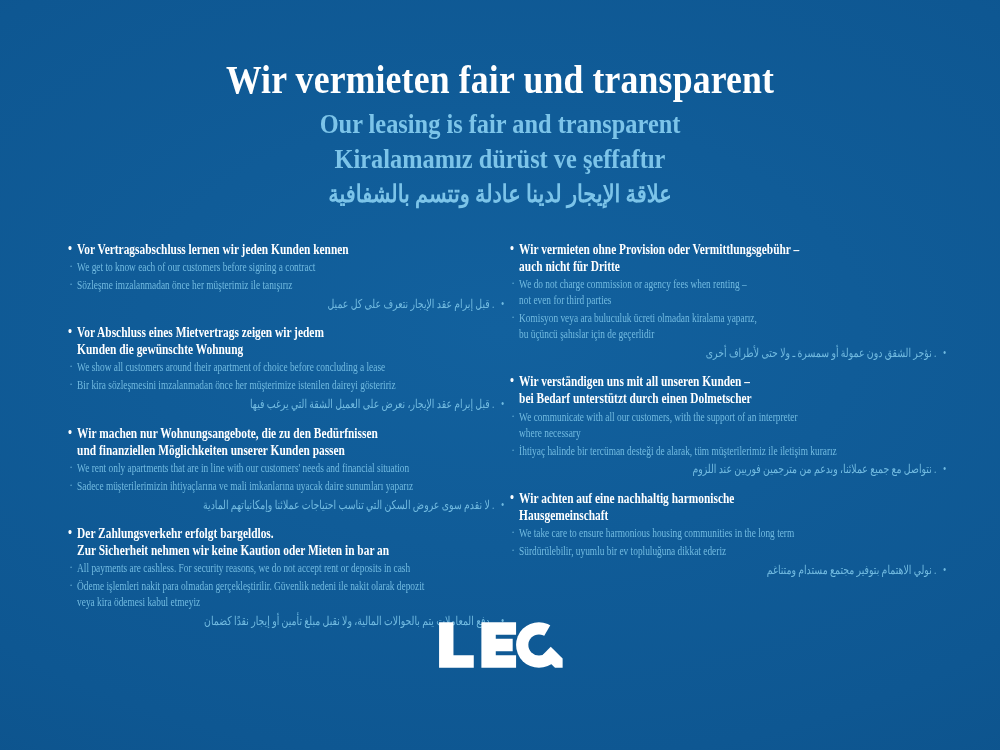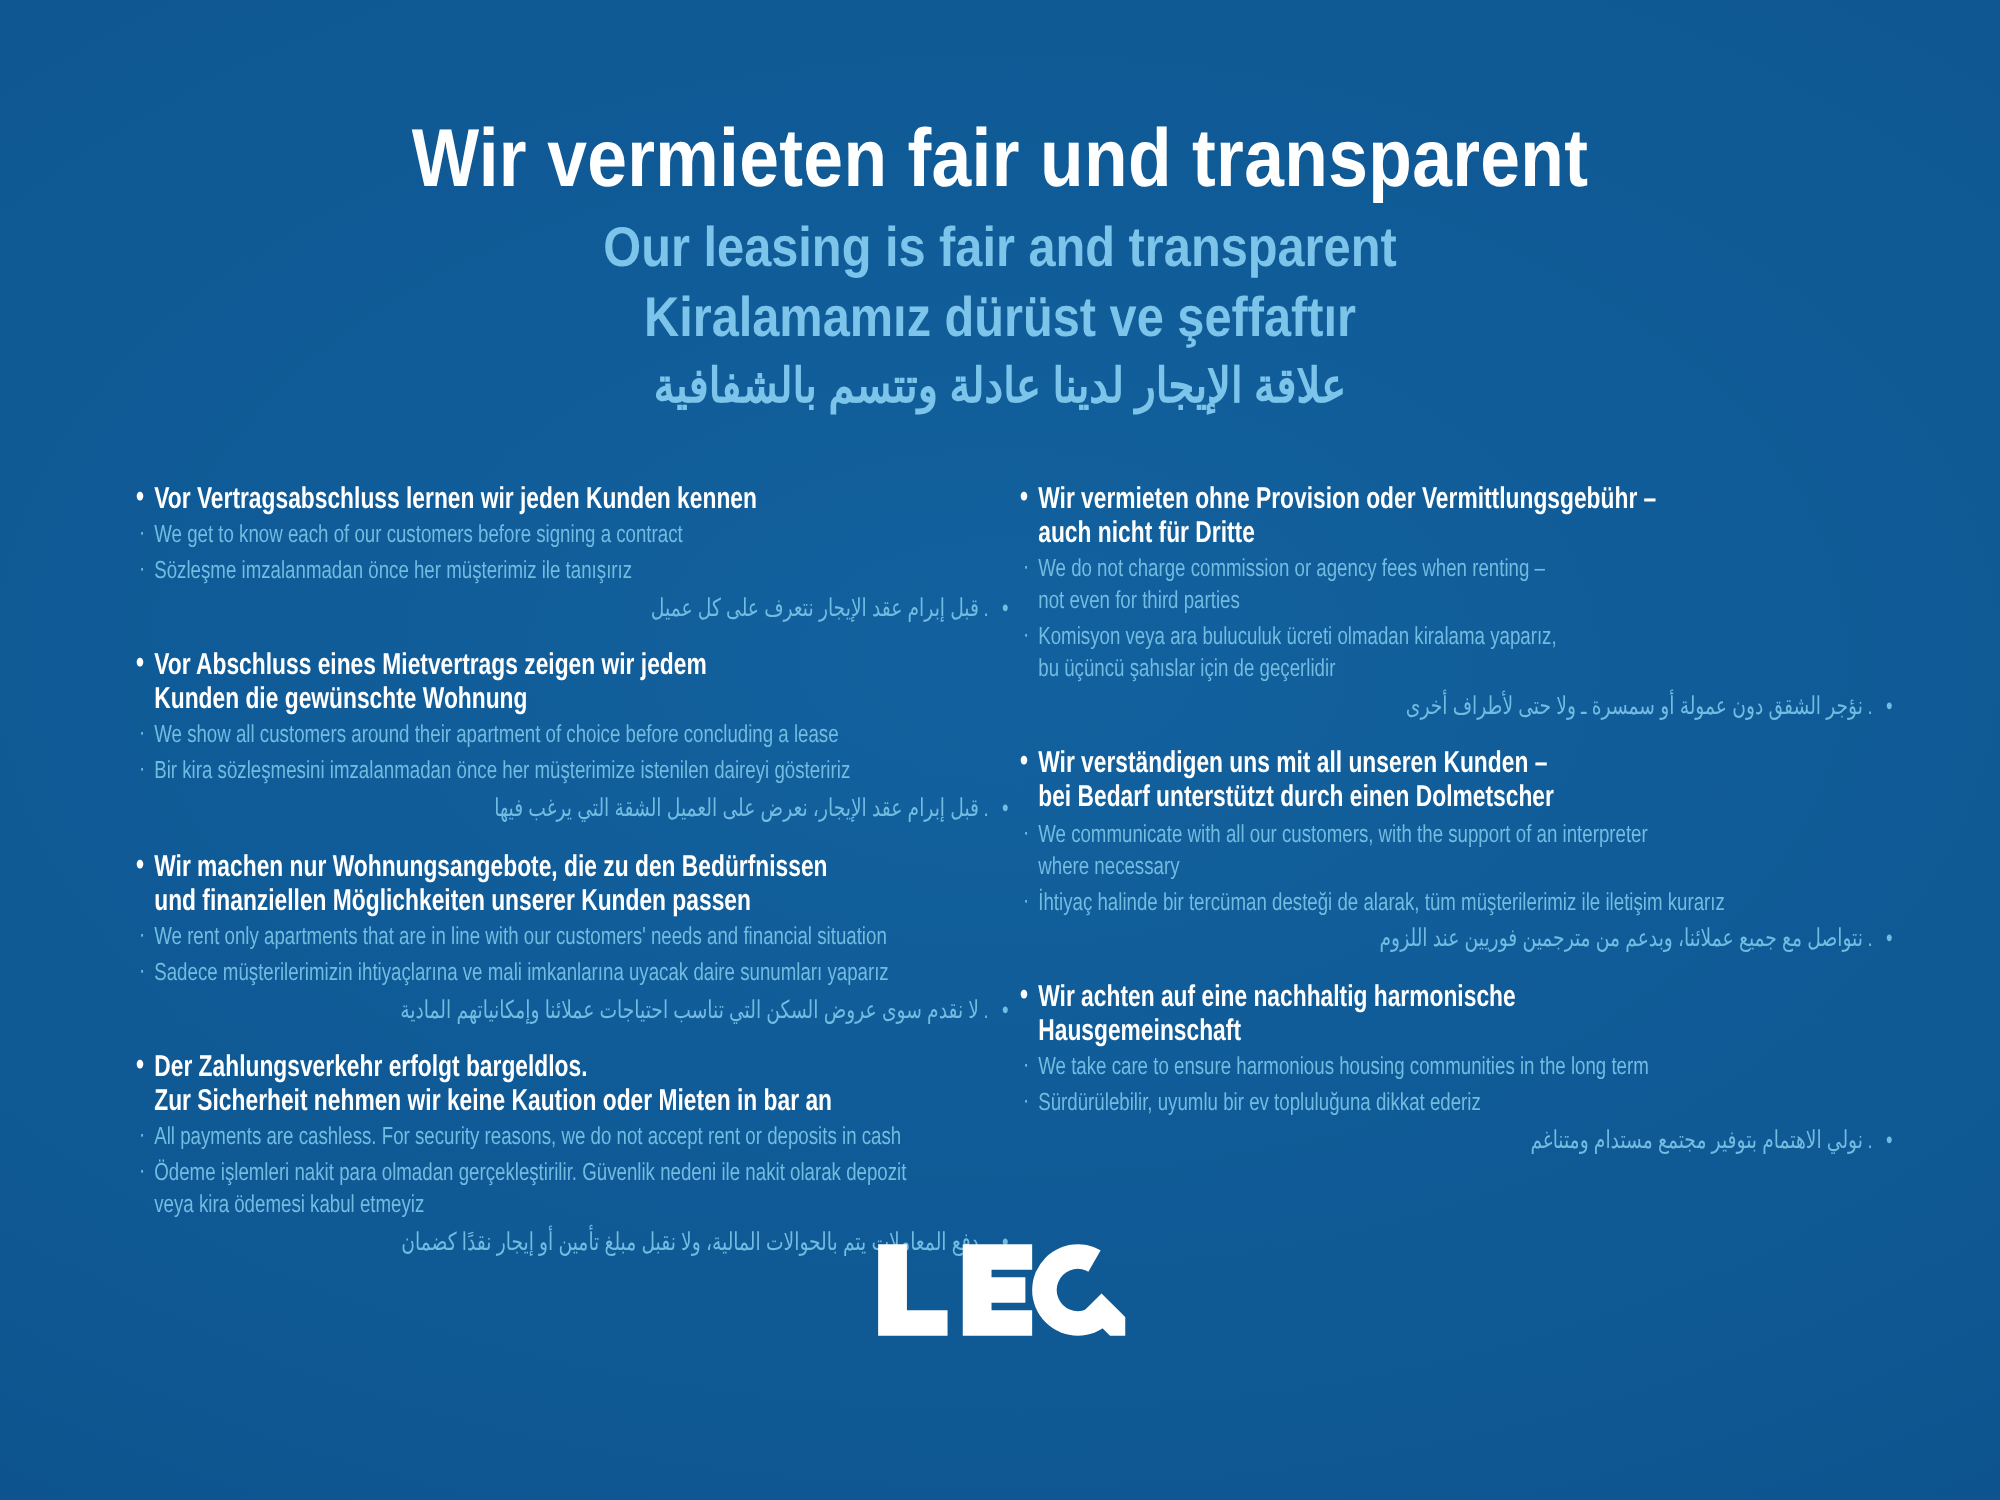--- a/index.html
+++ b/index.html
@@ -1,21 +1,21 @@
 <!DOCTYPE html>
 <html lang="de"><head>
 <meta charset="utf-8">
 <style>
   html,body { margin:0; padding:0; }
   .poster {
     position:relative;
     width:1000px; height:750px;
     overflow:hidden;
     background: radial-gradient(130% 105% at 50% 44%, #12619e 0%, #0e5792 55%, #0b4c82 100%);
-    font-family:Liberation Sans, sans-serif;
+    font-family:Liberation Serif, serif;
   }
 
   
   .header {
     position:absolute; top:57px; left:0; width:1000px;
     text-align:center;
     transform:scaleX(0.87); transform-origin:50% 0;
   }
   .title {
     margin:0 0 5px; font-size:41px; font-weight:bold; color:#ffffff;

